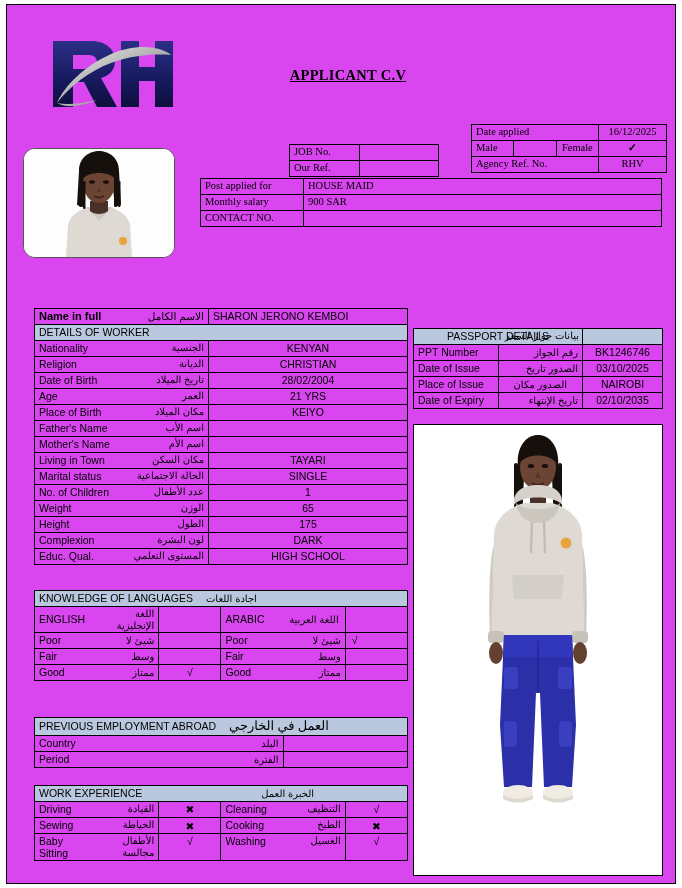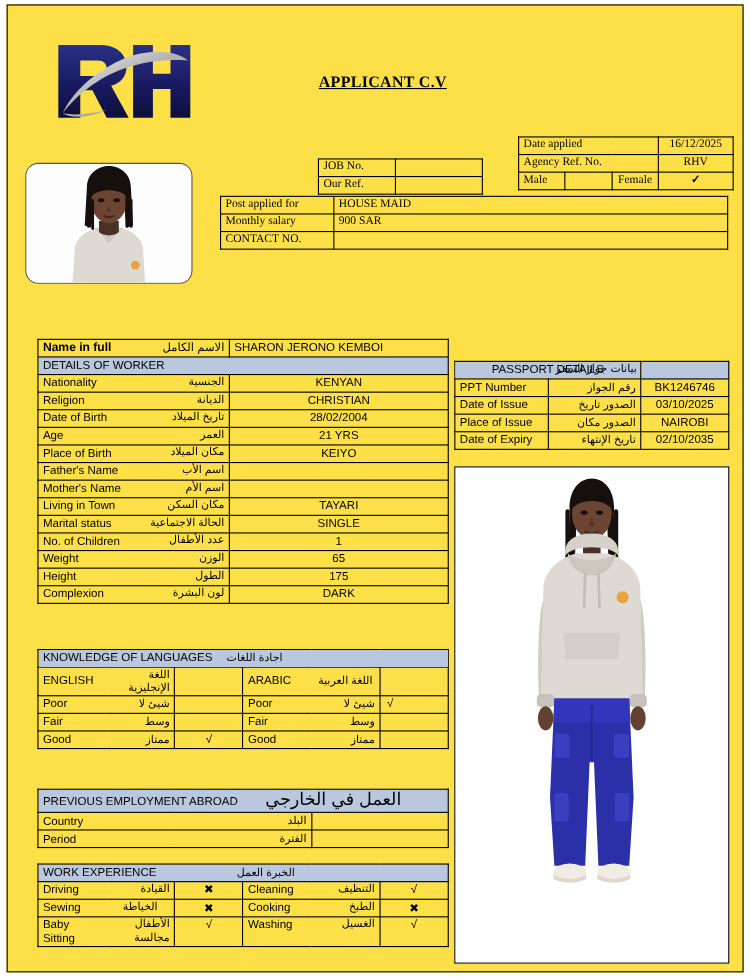--- a/index.html
+++ b/index.html
@@ -12,21 +12,21 @@
     font-family: "Liberation Sans", sans-serif;
     color: #000;
     overflow: hidden;
     position: relative;
   }
   .page-frame {
     position: absolute;
     left: 6px; top: 4px;
     width: 670px; height: 880px;
     border: 1.5px solid #000;
-    background: #fde047;
+    background: #d946ef;
   }
 
   
   .logo-wrap {
     position: absolute; left: 40px; top: 28px;
     width: 130px; height: 82px;
   }
   .logo-wrap svg { display: block; }
 
   
@@ -194,29 +194,29 @@
     </svg>
   </div>
 
   <table class="grid serifTable applied-tbl">
     <tbody>
         <tr>
       <td colspan="3">Date applied</td>
       <td class="ctr" style="width:68px">16/12/2025</td>
     </tr>
     <tr>
-      <td colspan="3">Agency Ref. No.</td>
-      <td class="ctr">RHV</td>
-    </tr>
-    <tr>
       <td style="width:44px">Male</td>
       <td class="ctr" style="width:30px"></td>
       <td class="ctr" style="width:54px">Female</td>
       <td class="ctr" style="font-weight:bold">✓</td>
     </tr>
+    <tr>
+      <td colspan="3">Agency Ref. No.</td>
+      <td class="ctr">RHV</td>
+    </tr>
   </tbody>
     </table>
 
   <table class="grid serifTable jobno-tbl">
     <tbody>
         <tr>
       <td style="width:70px">JOB No.</td>
       <td></td>
     </tr>
     <tr>
@@ -340,20 +340,27 @@
       </td>
       <td class="val">175</td>
     </tr>
     <tr>
       <td>
         <span class="lbl-en">Complexion</span>
         <span class="lbl-ar">لون البشرة</span>
       </td>
       <td class="val">DARK</td>
     </tr>
+    <tr>
+      <td>
+        <span class="lbl-en">Educ. Qual.</span>
+        <span class="lbl-ar">المستوى التعلمي</span>
+      </td>
+      <td class="val">HIGH SCHOOL</td>
+    </tr>
   </tbody>
     </table>
 
   <table class="grid pass-tbl">
     <tbody>
         <tr>
       <td class="pass-head ctr" colspan="2" style="position:relative">
         <span>PASSPORT DETAILS</span>
         <span style="position:absolute;right:3px;top:1px;font-size:10px;direction:rtl;">بيانات جواز السفر</span>
       </td>
@@ -364,21 +371,21 @@
       <td style="text-align:right;font-size:10px;direction:rtl">رقم الجواز</td>
       <td class="val">BK1246746</td>
     </tr>
     <tr>
       <td>Date of Issue</td>
       <td style="text-align:right;font-size:10px;direction:rtl">الصدور تاريخ</td>
       <td class="val">03/10/2025</td>
     </tr>
     <tr>
       <td>Place of Issue</td>
-      <td style="text-align:right;font-size:10px;direction:rtl">الصدور مكان</td>
+      <td style="text-align:center;font-size:10px;direction:rtl">الصدور مكان</td>
       <td class="val">NAIROBI</td>
     </tr>
     <tr>
       <td>Date of Expiry</td>
       <td style="text-align:right;font-size:10px;direction:rtl">تاريخ الإنتهاء</td>
       <td class="val">02/10/2035</td>
     </tr>
   </tbody>
     </table>
 
@@ -490,55 +497,55 @@
       <td class="chk"></td>
     </tr>
   </tbody>
     </table>
 
   <table class="grid prev-tbl">
     <tbody>
         <tr>
       <td class="sect-head" colspan="3">
         <span>PREVIOUS EMPLOYMENT ABROAD</span>
-        <span style="margin-left:22px;font-size:16px;direction:rtl;">العمل في الخارجي</span>
+        <span style="margin-left:10px;font-size:13px;direction:rtl;font-family:Liberation Serif, serif;">العمل في الخارجي</span>
       </td>
     </tr>
     <tr>
       <td style="width:62px;border-right:none">Country</td>
       <td style="width:60px;border-left:none;text-align:right;font-size:10px;direction:rtl">البلد</td>
       <td></td>
     </tr>
     <tr>
       <td style="border-right:none">Period</td>
       <td style="border-left:none;text-align:right;font-size:10px;direction:rtl">الفترة</td>
       <td></td>
     </tr>
   </tbody>
     </table>
 
   <table class="grid work-tbl">
     <tbody>
         <tr>
       <td class="sect-head" colspan="6" style="height:16px">
         <span>WORK EXPERIENCE</span>
-        <span style="margin-left:70px;font-size:10px;direction:rtl;">الخبرة العمل</span>
+        <span style="margin-left:116px;font-size:10px;direction:rtl;">الخبرة العمل</span>
       </td>
     </tr>
     <tr>
       <td style="width:78px;border-right:none;vertical-align:top">Driving</td>
       <td style="width:76px;border-left:none;text-align:right;font-size:10px;direction:rtl;vertical-align:top">القيادة</td>
       <td class="xmark" style="width:28px;vertical-align:top">✖</td>
       <td style="width:68px;border-right:none;vertical-align:top">Cleaning</td>
       <td style="width:70px;border-left:none;text-align:right;font-size:10px;direction:rtl;vertical-align:top">التنظيف</td>
       <td class="xmark" style="vertical-align:top">√</td>
     </tr>
     <tr>
       <td style="border-right:none;vertical-align:top">Sewing</td>
-      <td style="border-left:none;text-align:center;font-size:10px;direction:rtl;vertical-align:top">الخياطة</td>
+      <td style="border-left:none;text-align:right;font-size:10px;direction:rtl;vertical-align:top">الخياطة</td>
       <td class="xmark" style="vertical-align:bottom">✖</td>
       <td style="border-right:none;vertical-align:top">Cooking</td>
       <td style="border-left:none;text-align:right;font-size:10px;direction:rtl;vertical-align:top">الطبخ</td>
       <td class="xmark" style="vertical-align:bottom">✖</td>
     </tr>
     <tr>
       <td style="border-right:none;vertical-align:top">Baby Sitting</td>
       <td style="border-left:none;font-size:10px;direction:rtl;vertical-align:top">الأطفال مجالسة</td>
       <td class="xmark" style="vertical-align:top">√</td>
       <td style="border-right:none;vertical-align:top">Washing</td>

